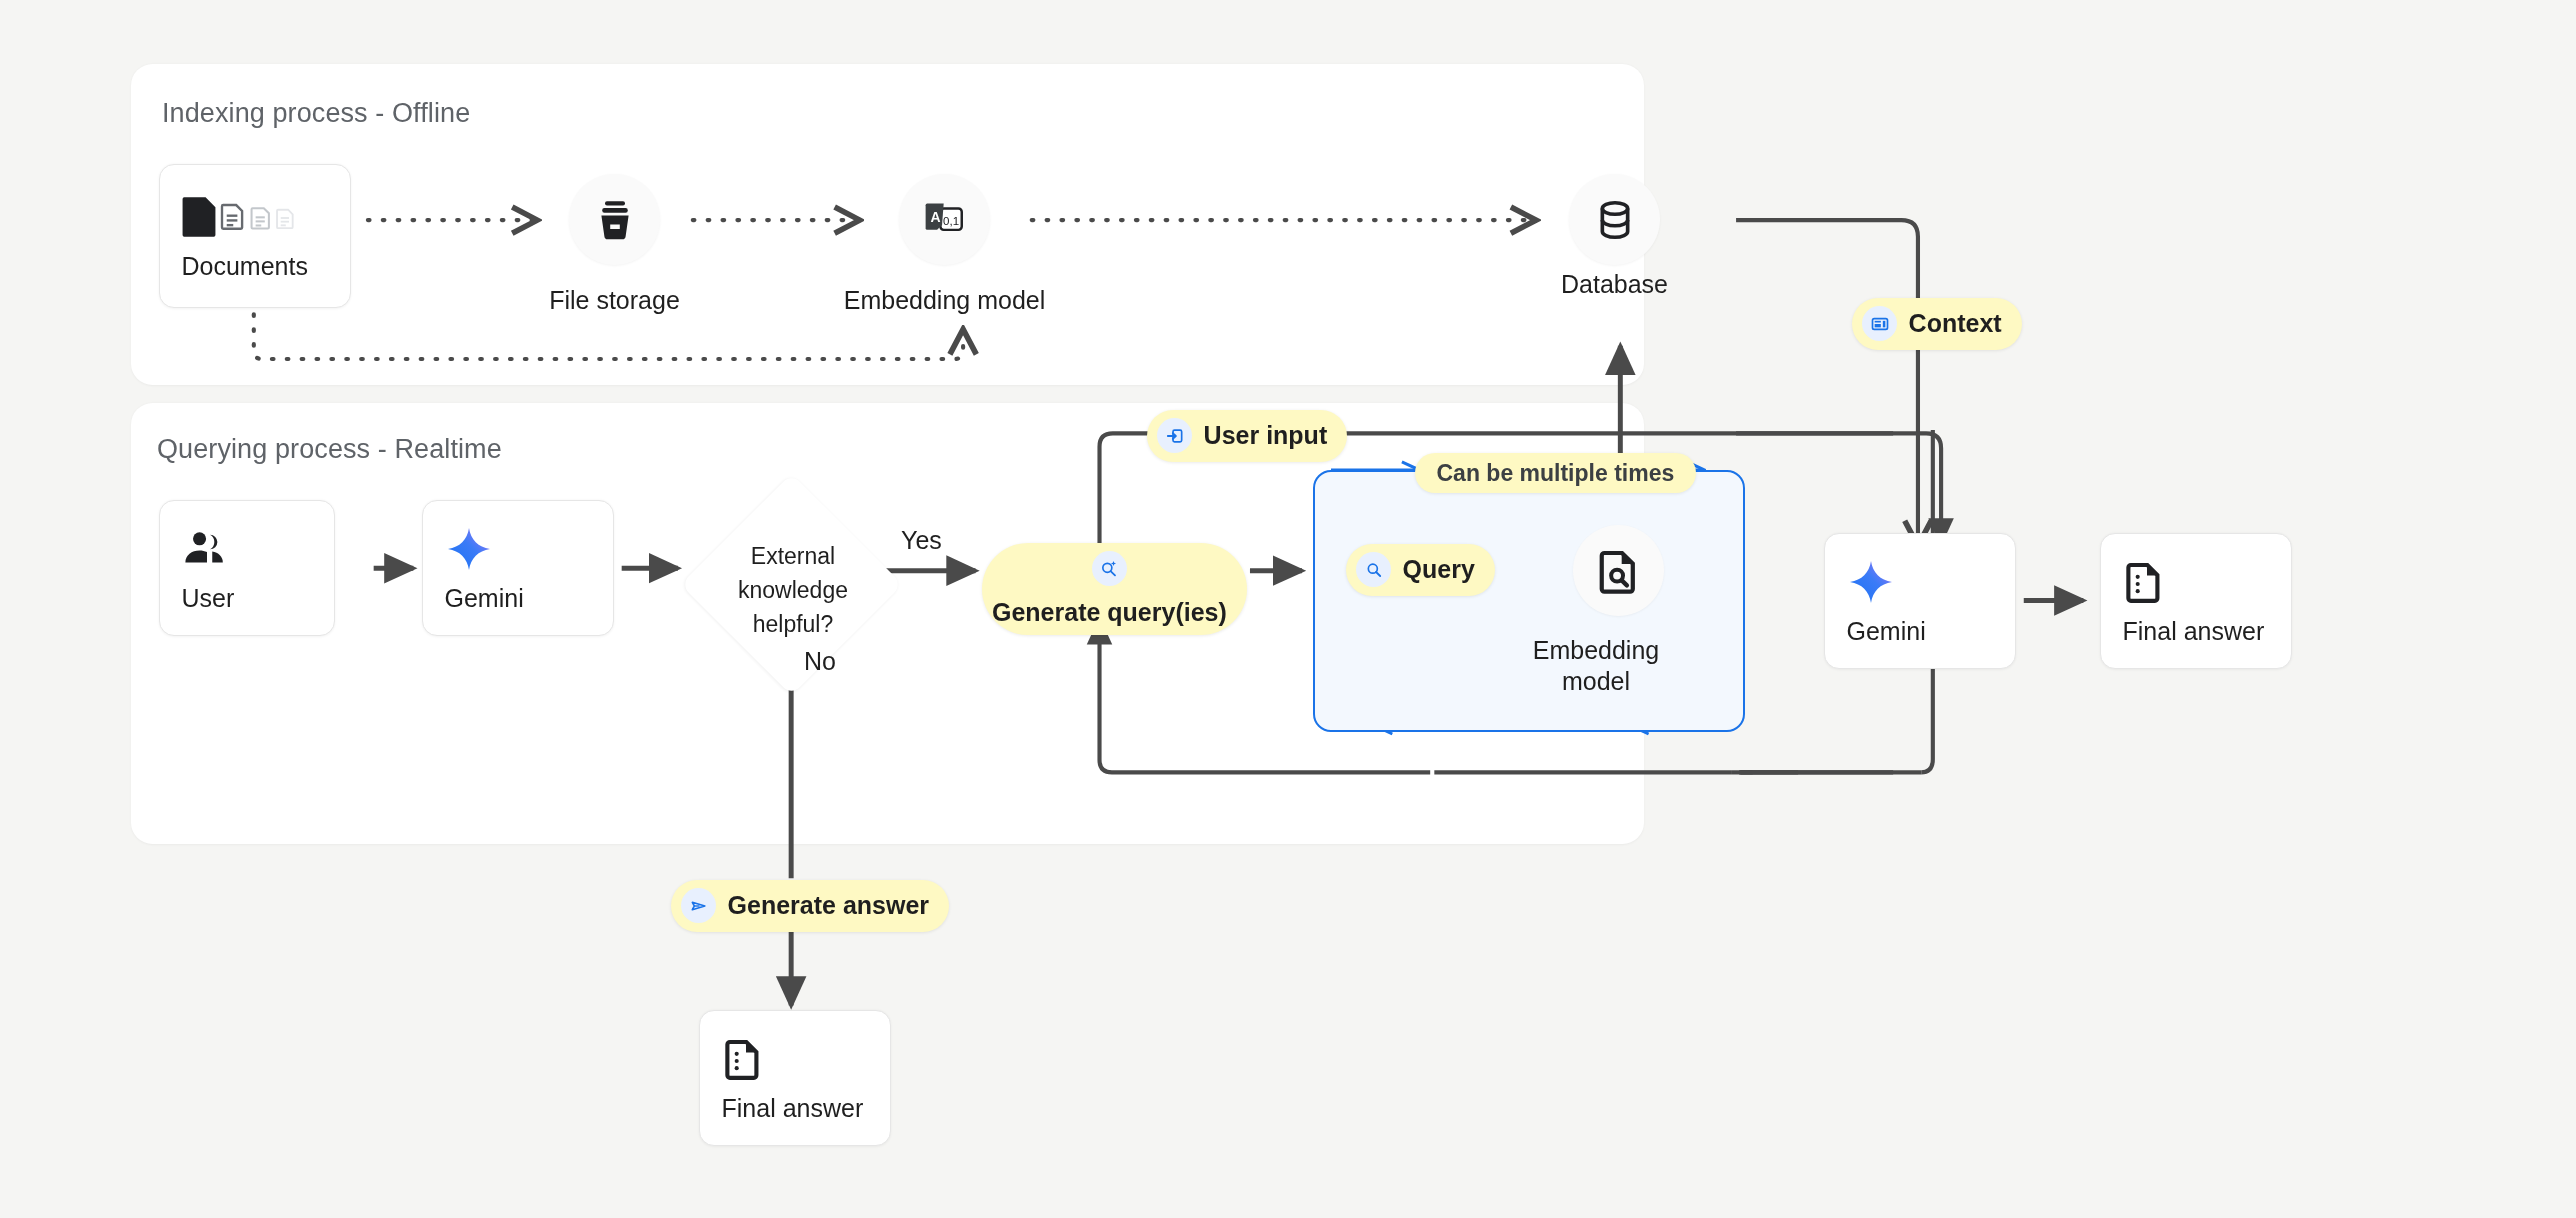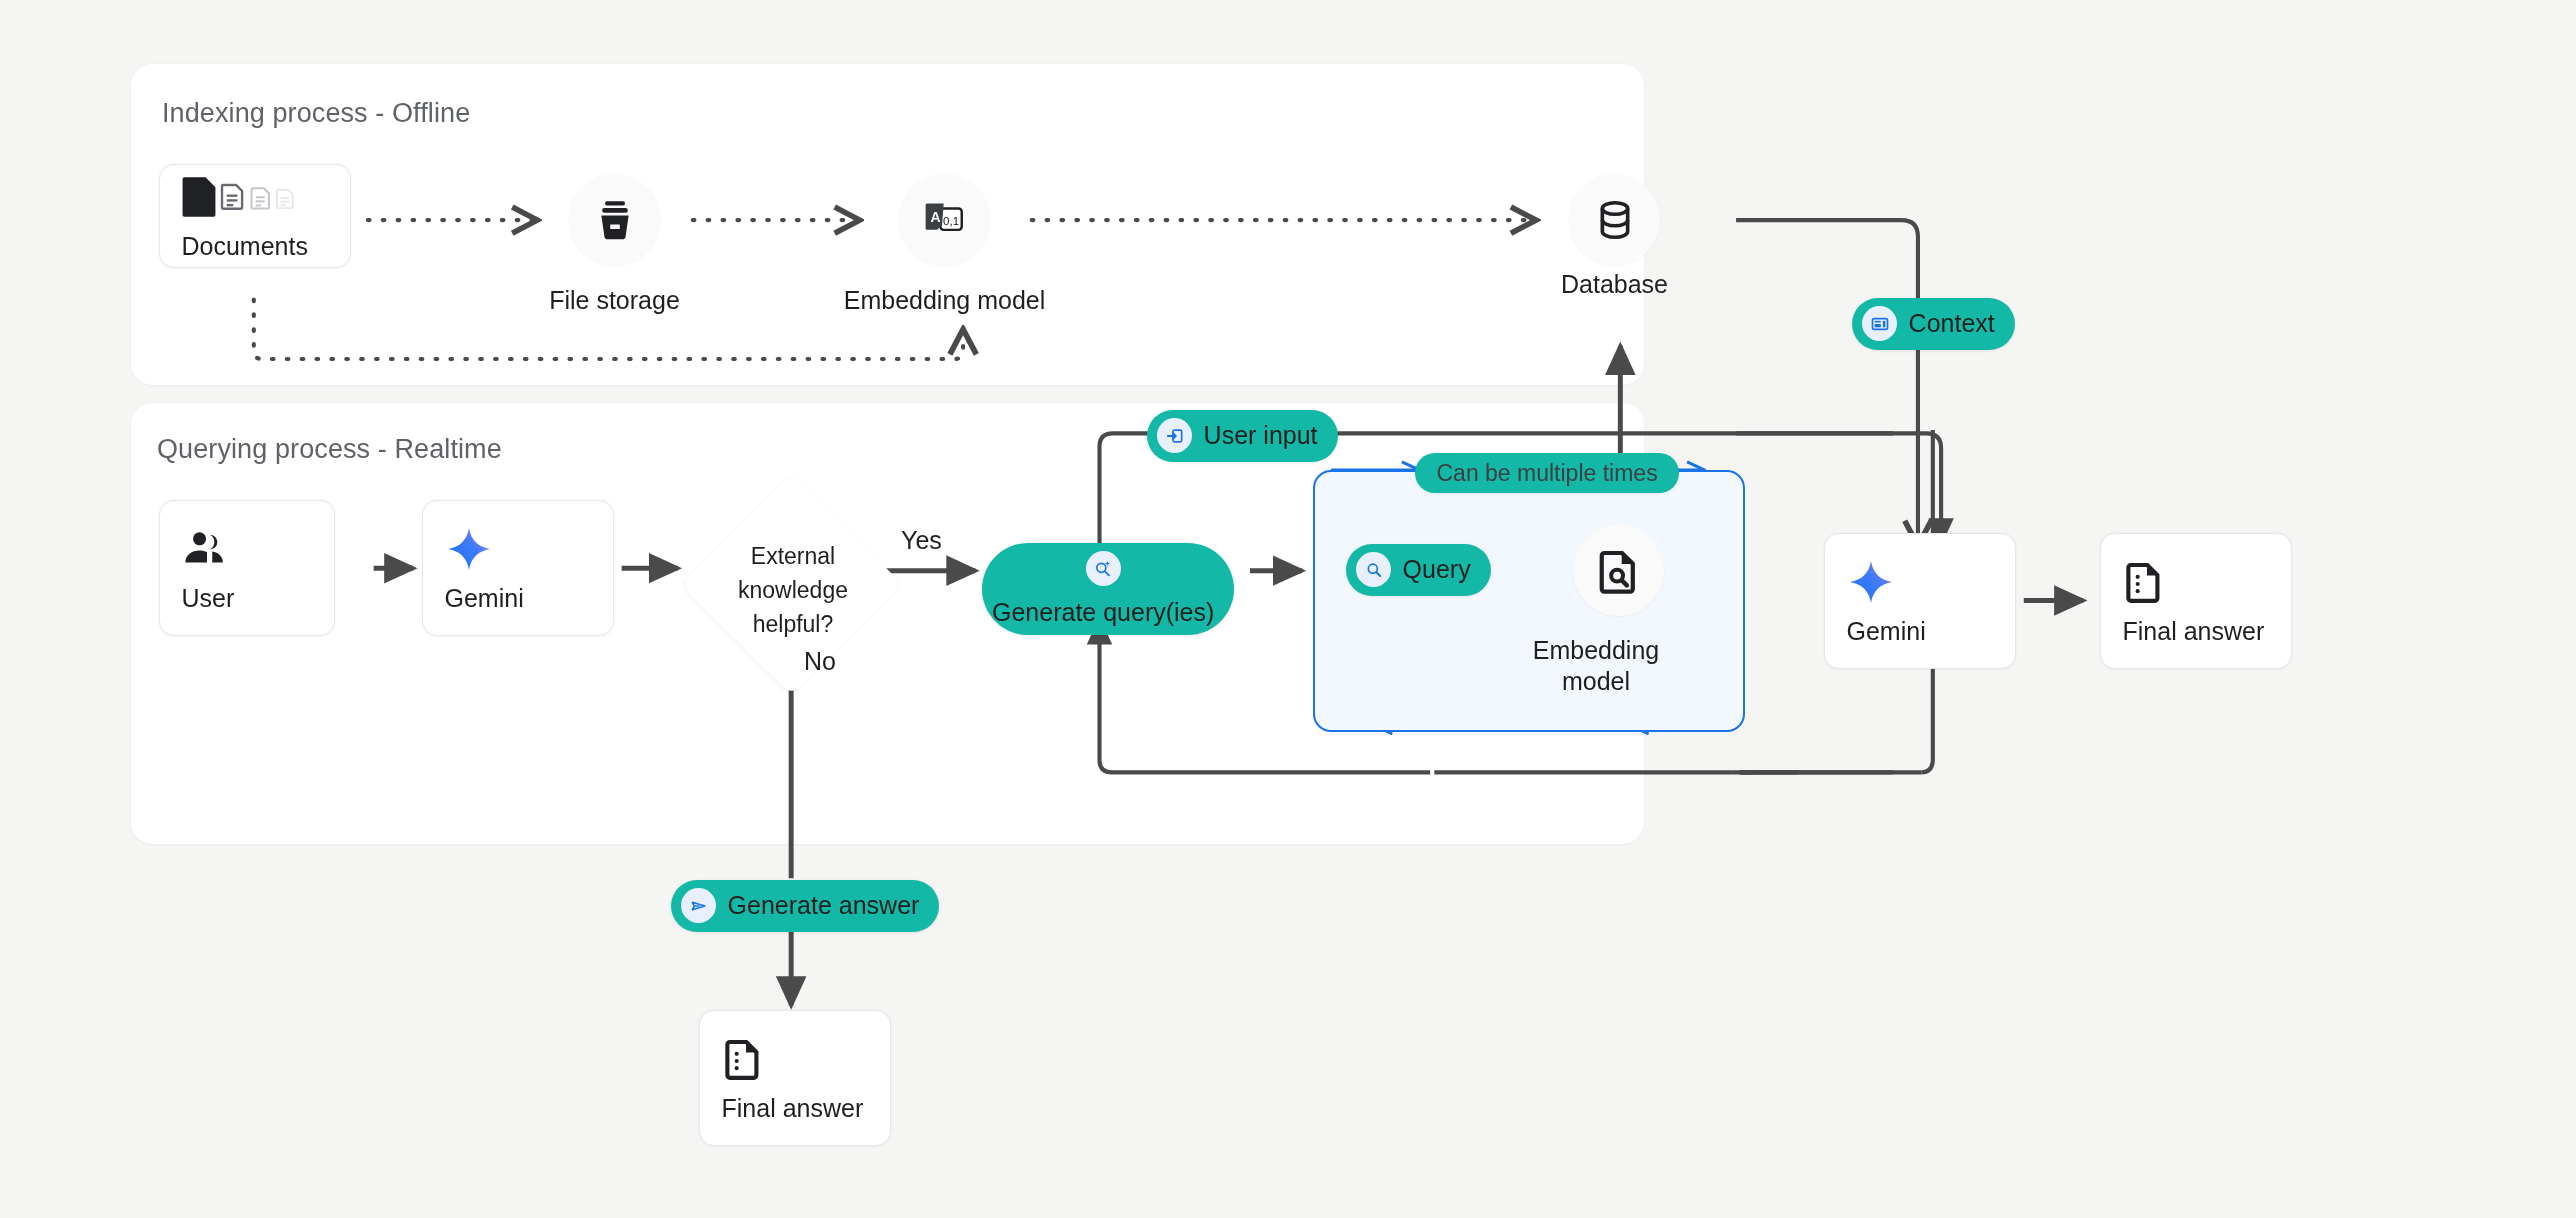--- a/index.html
+++ b/index.html
@@ -42,25 +42,25 @@
     box-shadow:0 0.8px 2.5px rgba(0,0,0,.05);
   }
   .node-label{
     position:absolute;font-size:25px;color:#1f1f1f;white-space:nowrap;
     text-align:center;
   }
   .node-label.two-line{white-space:normal;line-height:1.22;}
 
   
   .chip{
-    position:absolute;background:#14b8a6;border-radius:826px;
+    position:absolute;background:#fef9c3;border-radius:826px;
     box-shadow:0 0.8px 3.3px rgba(0,0,0,.09);
     display:flex;align-items:center;gap:11.6px;
     padding:8.3px 20px 8.3px 10px;white-space:nowrap;
-    font-size:25px;color:#1f1f1f;box-sizing:border-box;
+    font-size:25px;color:#1f1f1f;box-sizing:border-box;font-weight:bold;
   }
   .chip.plain{padding:6.6px 21.5px;}
   .chip .chip-ico{
     width:35px;height:35px;border-radius:50%;background:#e8f0fe;
     display:flex;align-items:center;justify-content:center;flex:0 0 auto;
   }
   .chip.plain .chip-text{font-size:23px;color:#3c4043;}
 
   
   #diamond{
@@ -163,21 +163,21 @@
     <path d="M2104,934 L2324,934" stroke="#4a4a4a" stroke-width="5" fill="none"></path>
     <path d="M2324,934 L2324,934" stroke="#4a4a4a" stroke-width="5" fill="none"></path>
 
     <path d="M2324,934 Q2338,934 2338,918 L2338,520" stroke="#4a4a4a" stroke-width="5" fill="none"></path>
     <path d="M2338,520 L2338,520" stroke="#4a4a4a" stroke-width="5" fill="none"></path>
     <path d="M2100,524 L2330,524 Q2348,524 2348,542 L2348,656" stroke="#4a4a4a" stroke-width="5" fill="none" marker-end="url(#ah)"></path>
 
     <path d="M2448,726 L2520,726" stroke="#4a4a4a" stroke-width="6" fill="none" marker-end="url(#ah)"></path>
   </svg>
 
-  <div class="card" id="card-documents" style="left:159px;top:164px;width:192px;height:104px;">
+  <div class="card" id="card-documents" style="left:159px;top:164px;width:192px;height:144px;">
     <div class="ico">
       <svg width="126" height="46" viewBox="0 0 152 56">
         <g fill="#202124">
           <path d="M2,4 h26 l12,12 v34 a2,2 0 0 1 -2,2 h-36 a2,2 0 0 1 -2,-2 v-44 a2,2 0 0 1 2,-2 z
                    M8,24 h24 v5 h-24 z M8,33 h24 v5 h-24 z M8,42 h16 v5 h-16 z"></path>
         </g>
         <g fill="#5f6368" opacity="0.95" transform="translate(48,12) scale(0.72)">
           <path d="M2,2 h22 l10,10 v28 a2,2 0 0 1 -2,2 h-30 a2,2 0 0 1 -2,-2 v-36 a2,2 0 0 1 2,-2 z" fill="none" stroke="#5f6368" stroke-width="4"></path>
           <rect x="8" y="18" width="18" height="4"></rect>
             <rect x="8" y="26" width="18" height="4"></rect>

